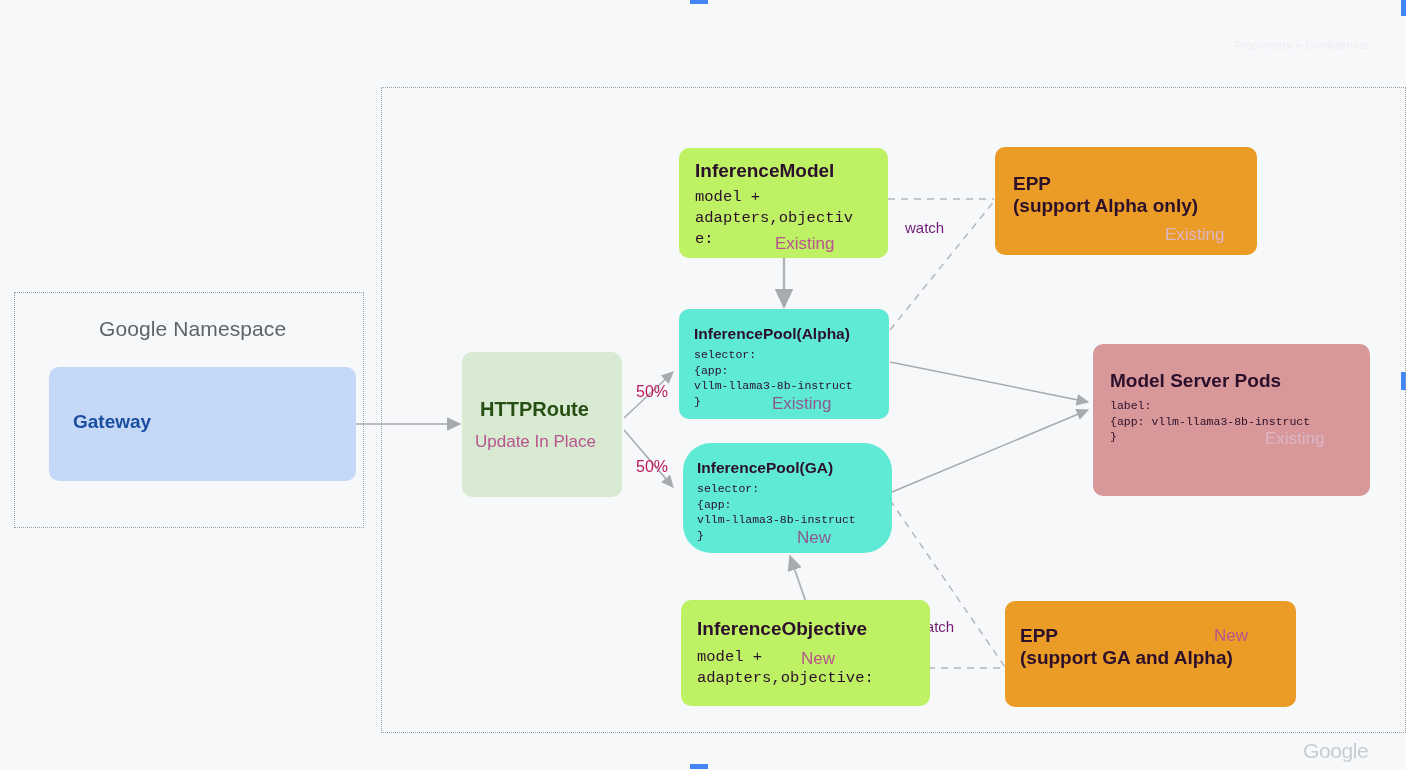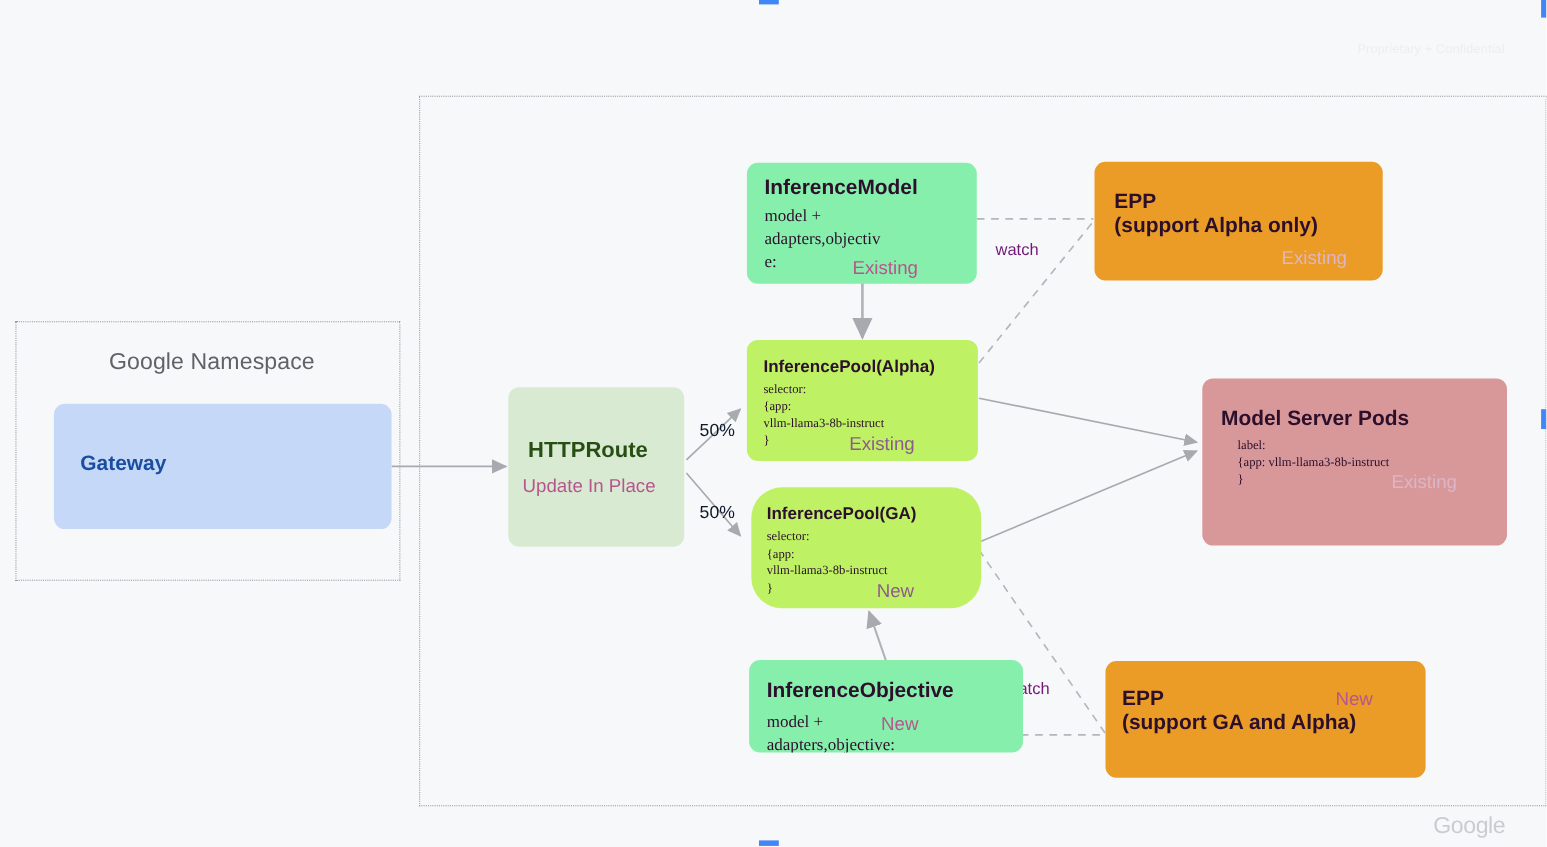--- a/index.html
+++ b/index.html
@@ -65,34 +65,34 @@
     overflow: hidden;
   }
   .node .title {
     position: absolute;
     font-weight: bold;
     white-space: pre;
     line-height: 1.18;
   }
   .node .body {
     position: absolute;
-    font-family: Liberation Serif, serif;
+    font-family: Liberation Mono, monospace;
     white-space: pre-wrap;
     line-height: 1.35;
   }
   .node .tag {
     position: absolute;
     white-space: nowrap;
   }
 
   
   .n-blue   { background: #c6d8f7; }
   .n-green  { background: #d9ead3; }
-  .n-yellow { background: #86efac; }
-  .n-pink   { background: #bef264; }
+  .n-yellow { background: #bef264; }
+  .n-pink   { background: #5eead4; }
   .n-red    { background: #d8989a; }
   .n-orange { background: #eb9c26; }
 
   .t-blue   { color: #1a4fa0; }
   .t-green  { color: #274e13; }
   .t-dark   { color: #2b0f2b; }
 
   .tag-pink   { color: #b7558e; }
   .tag-purple { color: #8e5a8c; }
   .tag-faint  { color: #dcb6c7; }
@@ -108,21 +108,21 @@
   }
   .edge-label {
     position: absolute;
     font-size: 15px;
     color: #701a75;
     white-space: nowrap;
   }
   .pct-label {
     position: absolute;
     font-size: 16px;
-    color: #0f172a;
+    color: #be185d;
     white-space: nowrap;
   }
 </style>
 </head>
 <body>
 
 <div id="canvas">
 
   <div class="slide-edge-mark" style="left:690px; top:-1px;"></div>
   <div class="slide-edge-mark" style="left:690px; top:764px;"></div>
@@ -201,40 +201,40 @@
 
   <div class="node n-pink" style="left:683px; top:443px; width:209px; height:110px;border-radius:28px;">
     <div class="title t-dark" style="left:14px; top:16px; font-size:15.5px;">InferencePool(GA)</div>
     <div class="body t-dark" style="left:14px; top:38px; width:185px; font-size:11.5px;">selector:
 {app:
 vllm-llama3-8b-instruct
 }</div>
     <div class="tag tag-purple" style="left:114px; top:85px; font-size:17px;">New</div>
   </div>
 
-  <div class="node n-yellow" style="left:681px; top:600px; width:249px; height:84px;">
+  <div class="node n-yellow" style="left:681px; top:600px; width:249px; height:106px;">
     <div class="title t-dark" style="left:16px; top:18px; font-size:19px;">InferenceObjective</div>
     <div class="body t-dark" style="left:16px; top:47px; width:225px; font-size:15.5px;">model +
 adapters,objective:</div>
     <div class="tag tag-newdk" style="left:120px; top:49px; font-size:17px;">New</div>
   </div>
 
   <div class="node n-orange" style="left:995px; top:147px; width:262px; height:108px;">
     <div class="title t-dark" style="left:18px; top:26px; font-size:19px;">EPP
 (support Alpha only)</div>
     <div class="tag tag-faint" style="left:170px; top:78px; font-size:17px;">Existing</div>
   </div>
 
   <div class="node n-orange" style="left:1005px; top:601px; width:291px; height:106px;">
     <div class="title t-dark" style="left:15px; top:24px; font-size:19px;">EPP
 (support GA and Alpha)</div>
     <div class="tag tag-newdk" style="left:209px; top:25px; font-size:17px;">New</div>
   </div>
 
   <div class="node n-red" style="left:1093px; top:344px; width:277px; height:152px;">
     <div class="title t-dark" style="left:17px; top:26px; font-size:19px;">Model Server Pods</div>
-    <div class="body t-dark" style="left:17px; top:54px; width:250px; font-size:11.5px;margin-left:15px;">label:
+    <div class="body t-dark" style="left:17px; top:54px; width:250px; font-size:11.5px;">label:
 {app: vllm-llama3-8b-instruct
 }</div>
     <div class="tag tag-faint" style="left:172px; top:85px; font-size:17px;">Existing</div>
   </div>
 
 </div>
 
 </body></html>

